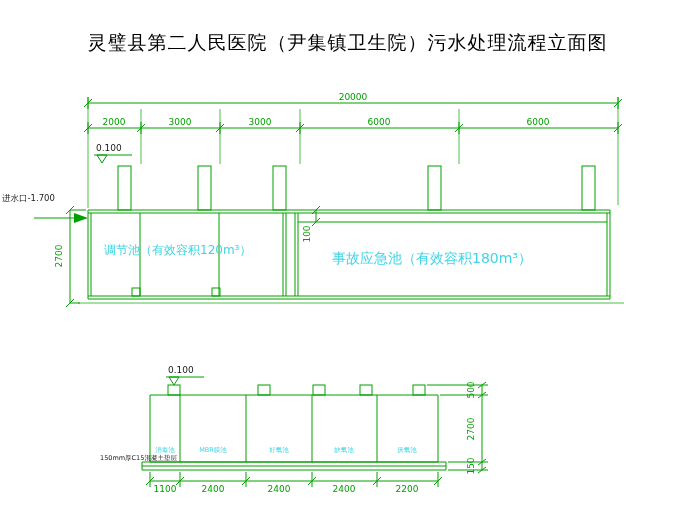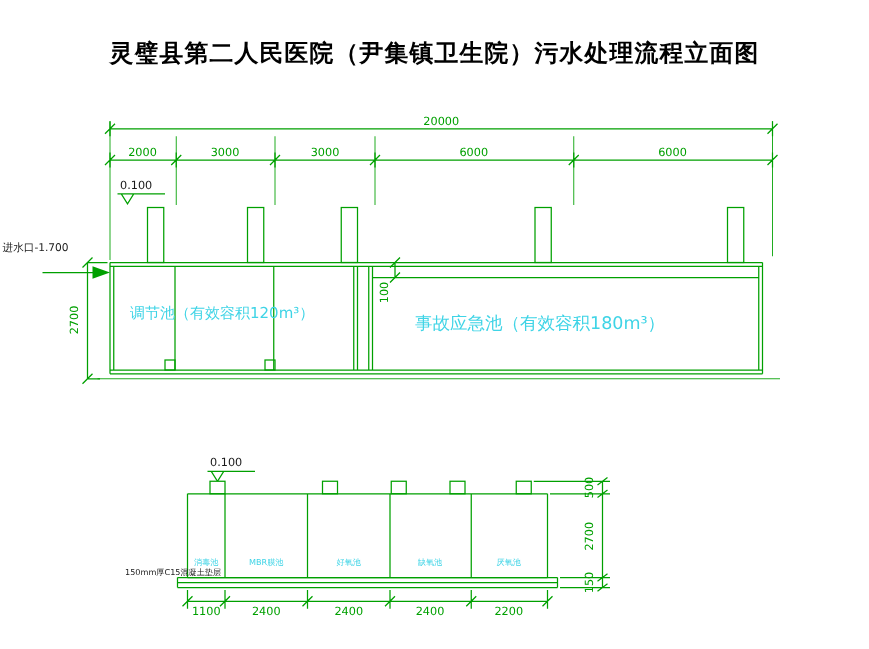--- a/index.html
+++ b/index.html
@@ -1,21 +1,21 @@
 <!DOCTYPE html>
 <html><head>
 <meta charset="utf-8">
 <style>
   * { margin:0; padding:0; box-sizing:border-box; }
   html,body { background:#ffffff; font-family:"DejaVu Sans", sans-serif; }
   .canvas { position:relative; width:695px; height:519px; background:#ffffff; overflow:hidden; }
   .title {
     position:absolute; top:30px; left:0; width:100%;
     text-align:center; font-family:"DejaVu Serif", serif;
-    font-size:19px; font-weight:bold; color:#000; letter-spacing:1px;
+    font-size:19px; font-weight:normal; color:#000; letter-spacing:1px;
   }
   svg.sheet { position:absolute; top:0; left:0; }
   .ln      { stroke:#00a000; stroke-width:1; fill:none; }
   .lnthin  { stroke:#00a000; stroke-width:0.7; fill:none; }
   .whiterect { fill:#ffffff; stroke:#00a000; stroke-width:1; }
   .arrow   { fill:#00a000; stroke:none; }
   text { font-family:"DejaVu Sans", sans-serif; }
   .dimtxt  { fill:#00a000; }
   .darktxt { fill:#1a1a1a; }
   .cyantxt { fill:#3fd4e6; }

